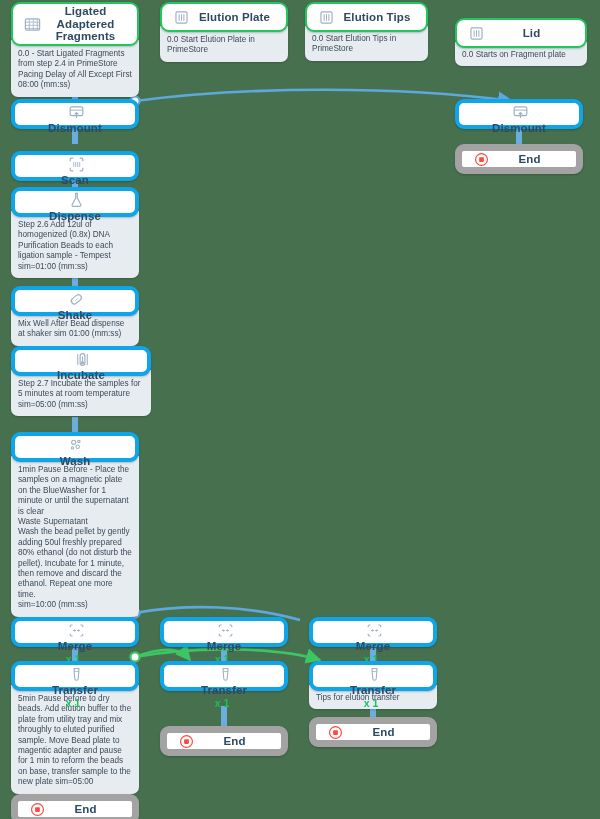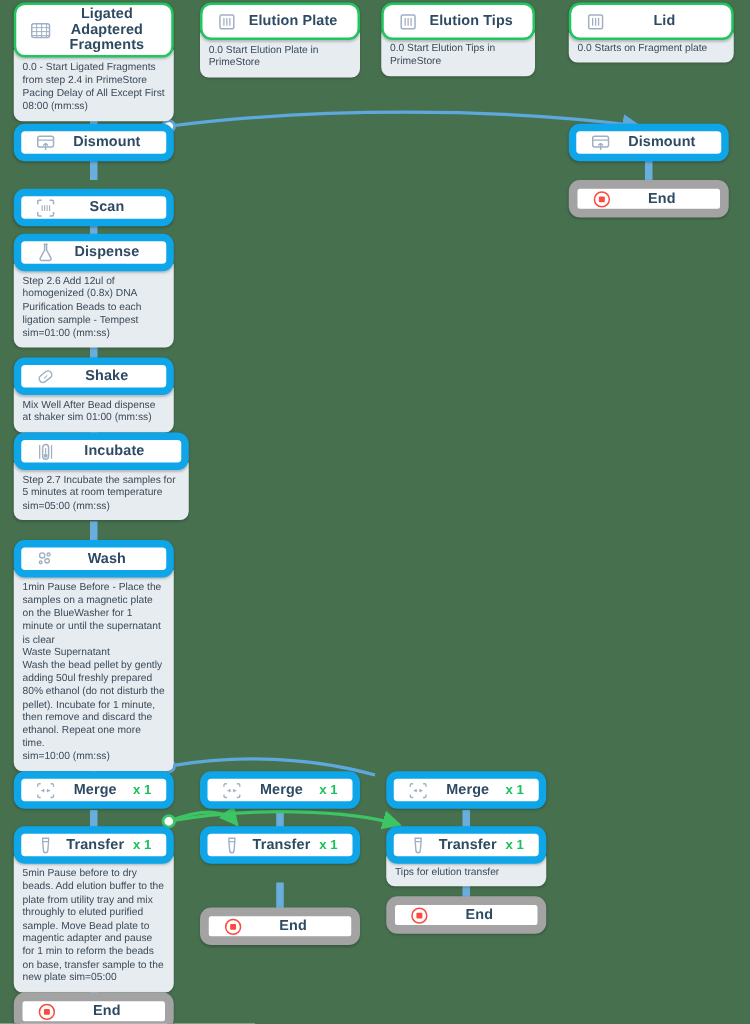--- a/index.html
+++ b/index.html
@@ -32,21 +32,21 @@
     align-items: center;
     background: #ffffff;
     border-radius: 9px;
     height: 30px;
     padding: 0 8px;
     box-shadow: 0 1px 2px rgba(0,0,0,.22);
     z-index: 2;
   }
   .node.green .hdr  { border: 2px solid #22c55e; }
   .node.red   .hdr  { border: 7px solid #a3a3a3; }
-  .node.plain .hdr  { border: 6px solid #0ea5e9; }
+  .node.plain .hdr  { border: 4px solid #0ea5e9; flex-direction: column; }
 
   .ico {
     width: 19px; height: 19px;
     flex: 0 0 19px;
     display: block;
     color: #9fb0c4;
     margin-left: 2px;
   }
   .ico svg { display:block; width:19px; height:19px; }
 
@@ -168,21 +168,21 @@
         <svg viewBox="0 0 24 24" fill="none" stroke="currentColor" stroke-width="1.5">
           <rect x="5" y="5" width="14" height="14" rx="1.5"></rect>
           <path d="M9 8v8M12 8v8M15 8v8" stroke-width="1.3"></path>
         </svg>
       </span>
       <span class="ttl">Elution Tips</span>
     </div>
     <div class="desc one">0.0 Start Elution Tips in PrimeStore</div>
   </div>
 
-  <div class="node green" style="left:455px; top:2px; width:132px;">
+  <div class="node green" style="left:455px; top:18px; width:132px;">
     <div class="hdr">
       <span class="ico">
         <svg viewBox="0 0 24 24" fill="none" stroke="currentColor" stroke-width="1.5">
           <rect x="5" y="5" width="14" height="14" rx="1.5"></rect>
           <path d="M9 8v8M12 8v8M15 8v8" stroke-width="1.3"></path>
         </svg>
       </span>
       <span class="ttl">Lid</span>
     </div>
     <div class="desc one">0.0 Starts on Fragment plate</div>

